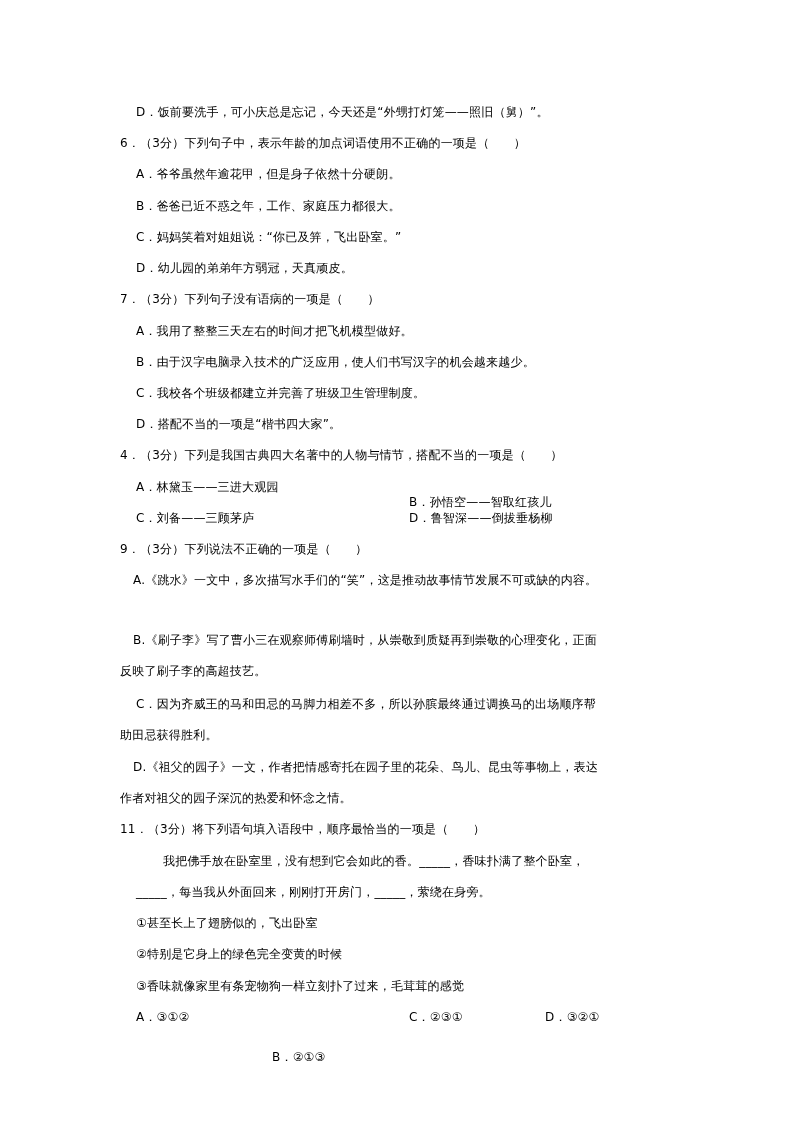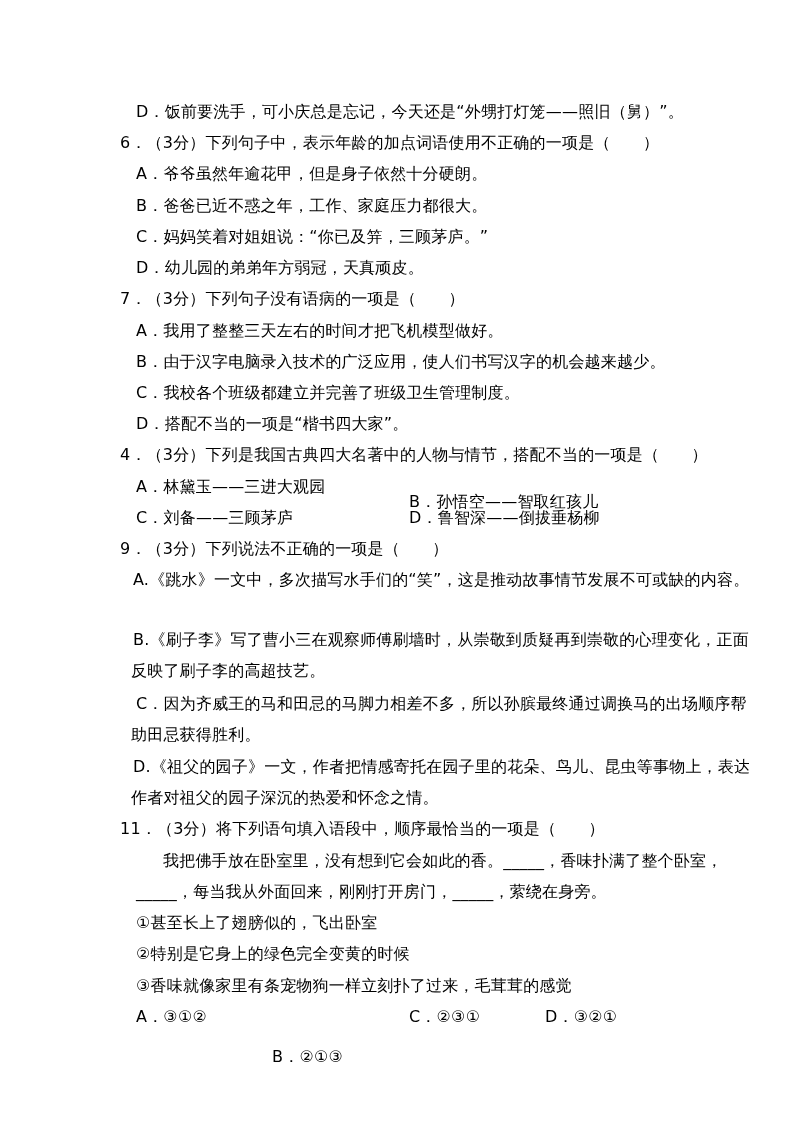--- a/index.html
+++ b/index.html
@@ -1,35 +1,35 @@
 <!DOCTYPE html>
 <html><head>
 <meta charset="utf-8">
 <style>
   html, body { margin: 0; padding: 0; background: #ffffff; }
   body { width: 794px; height: 1123px; position: relative; overflow: hidden;
          font-family: "DejaVu Sans", sans-serif; color: #000; }
-  .line { position: absolute; font-size: 16px; line-height: 20px; white-space: nowrap; letter-spacing: 0.2px; }
+  .line { position: absolute; font-size: 12px; line-height: 20px; white-space: nowrap; letter-spacing: 0.2px; }
   .q { left: 120px; }
   .opt { left: 136px; }
-  .cont { left: 120px; margin-left: 11px; }
+  .cont { left: 120px; }
   .opt2 { left: 409px; }
   .para { left: 163px; text-align: right; }
 </style>
 </head>
 <body>
 
 <div>
 
   <div class="line opt" style="top:102px">D．饭前要洗手，可小庆总是忘记，今天还是“外甥打灯笼——照旧（舅）”。</div>
 
   <div class="line q" style="top:133px">6．（3分）下列句子中，表示年龄的加点词语使用不正确的一项是（　　）</div>
   <div class="line opt" style="top:164px">A．爷爷虽然年逾花甲，但是身子依然十分硬朗。</div>
   <div class="line opt" style="top:196px">B．爸爸已近不惑之年，工作、家庭压力都很大。</div>
-  <div class="line opt" style="top:227px">C．妈妈笑着对姐姐说：“你已及笄，三顾茅庐。”</div>
+  <div class="line opt" style="top:227px">C．妈妈笑着对姐姐说：“你已及笄，飞出卧室。”</div>
   <div class="line opt" style="top:258px">D．幼儿园的弟弟年方弱冠，天真顽皮。</div>
 
   <div class="line q" style="top:289px">7．（3分）下列句子没有语病的一项是（　　）</div>
   <div class="line opt" style="top:321px">A．我用了整整三天左右的时间才把飞机模型做好。</div>
   <div class="line opt" style="top:352px">B．由于汉字电脑录入技术的广泛应用，使人们书写汉字的机会越来越少。</div>
   <div class="line opt" style="top:383px">C．我校各个班级都建立并完善了班级卫生管理制度。</div>
   <div class="line opt" style="top:414px">D．搭配不当的一项是“楷书四大家”。</div>
 
   <div class="line q" style="top:445px">4．（3分）下列是我国古典四大名著中的人物与情节，搭配不当的一项是（　　）</div>
   <div class="line opt" style="top:477px">A．林黛玉——三进大观园</div>

